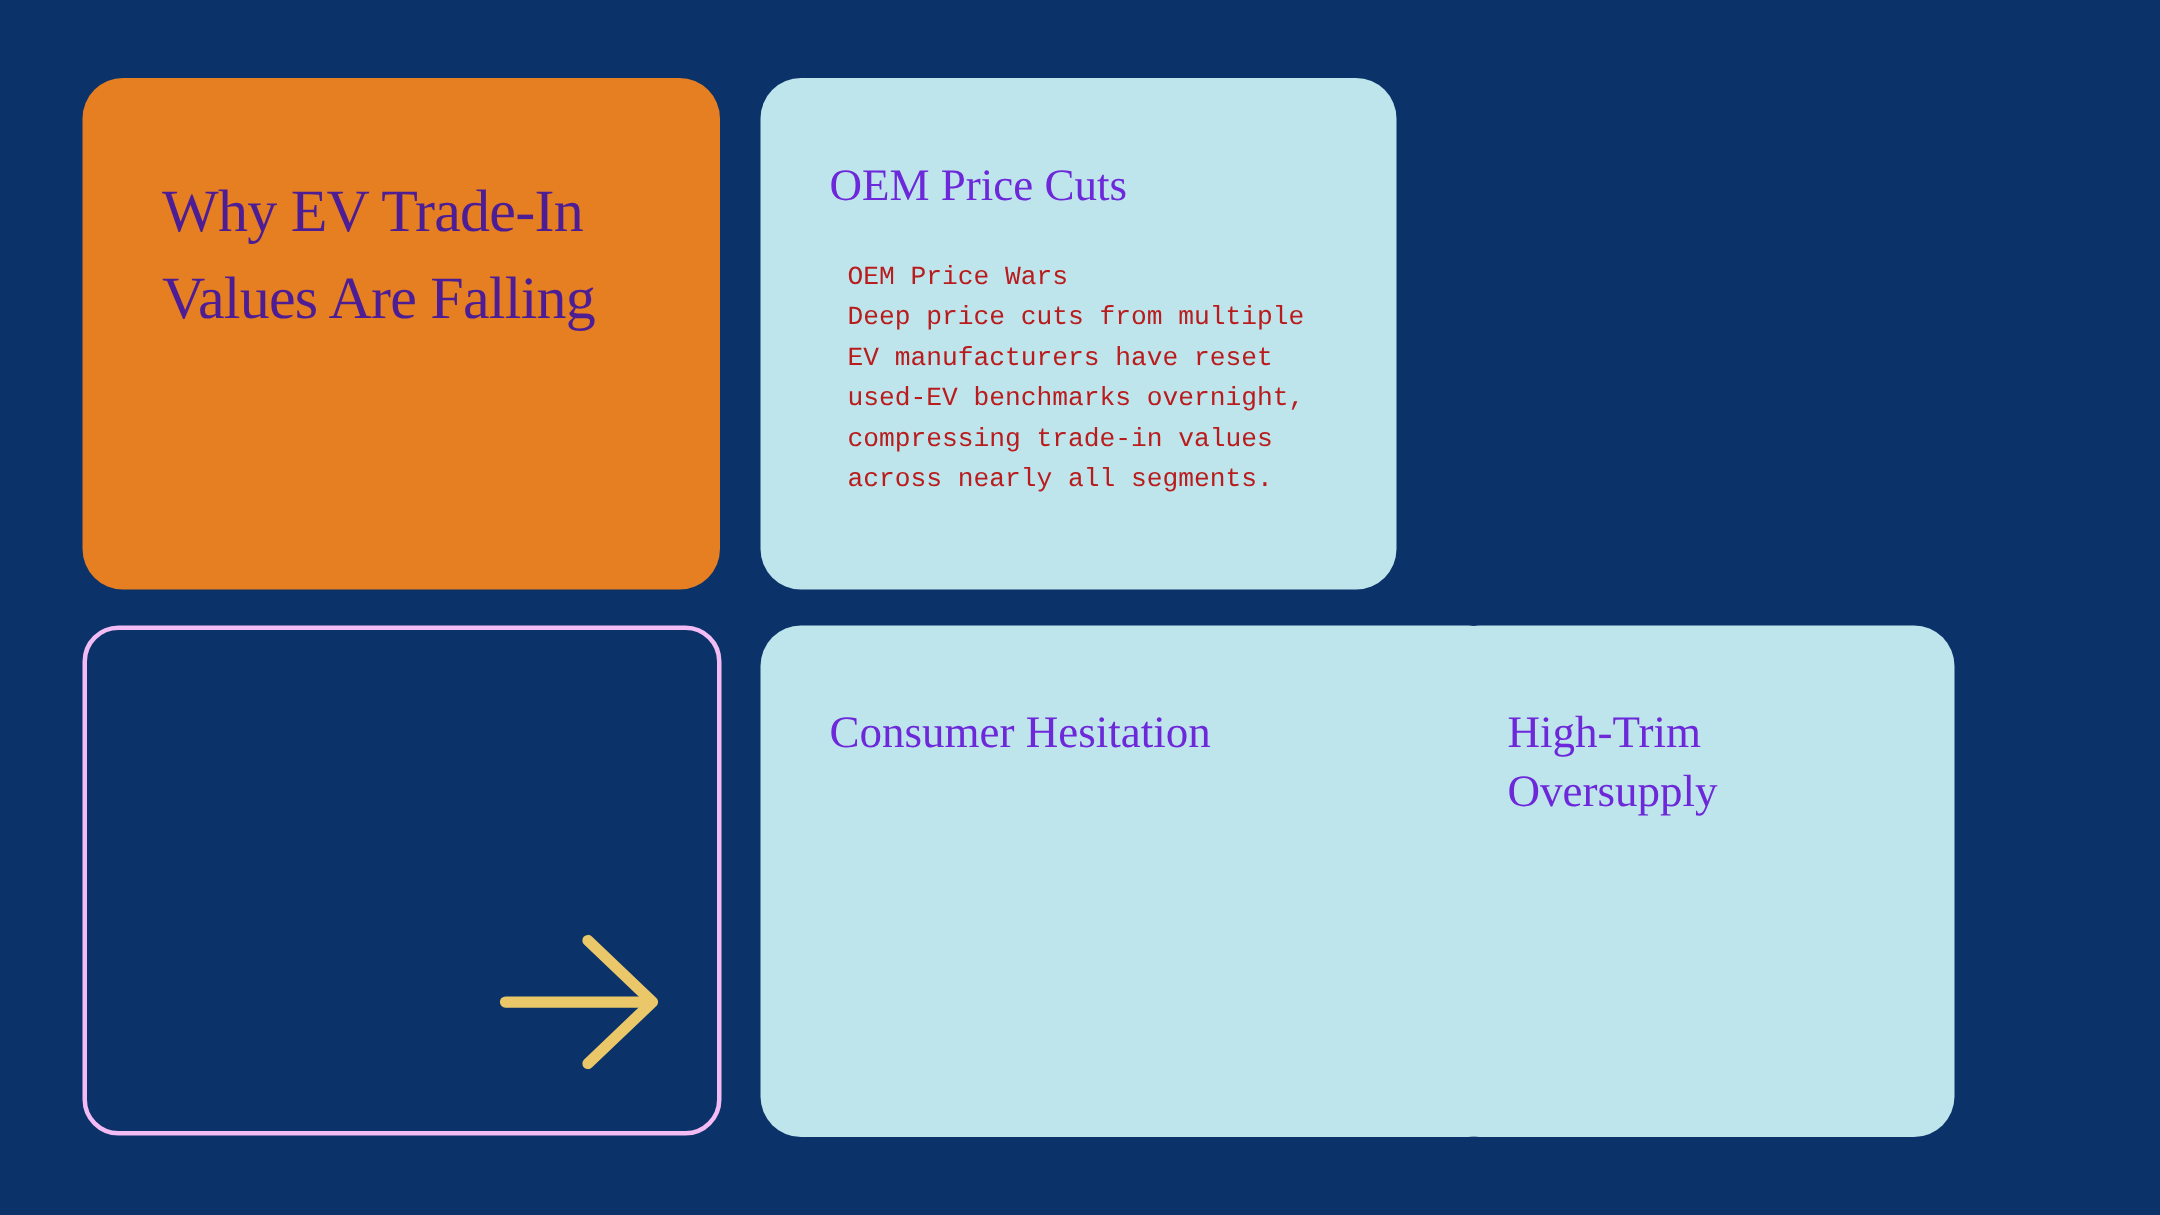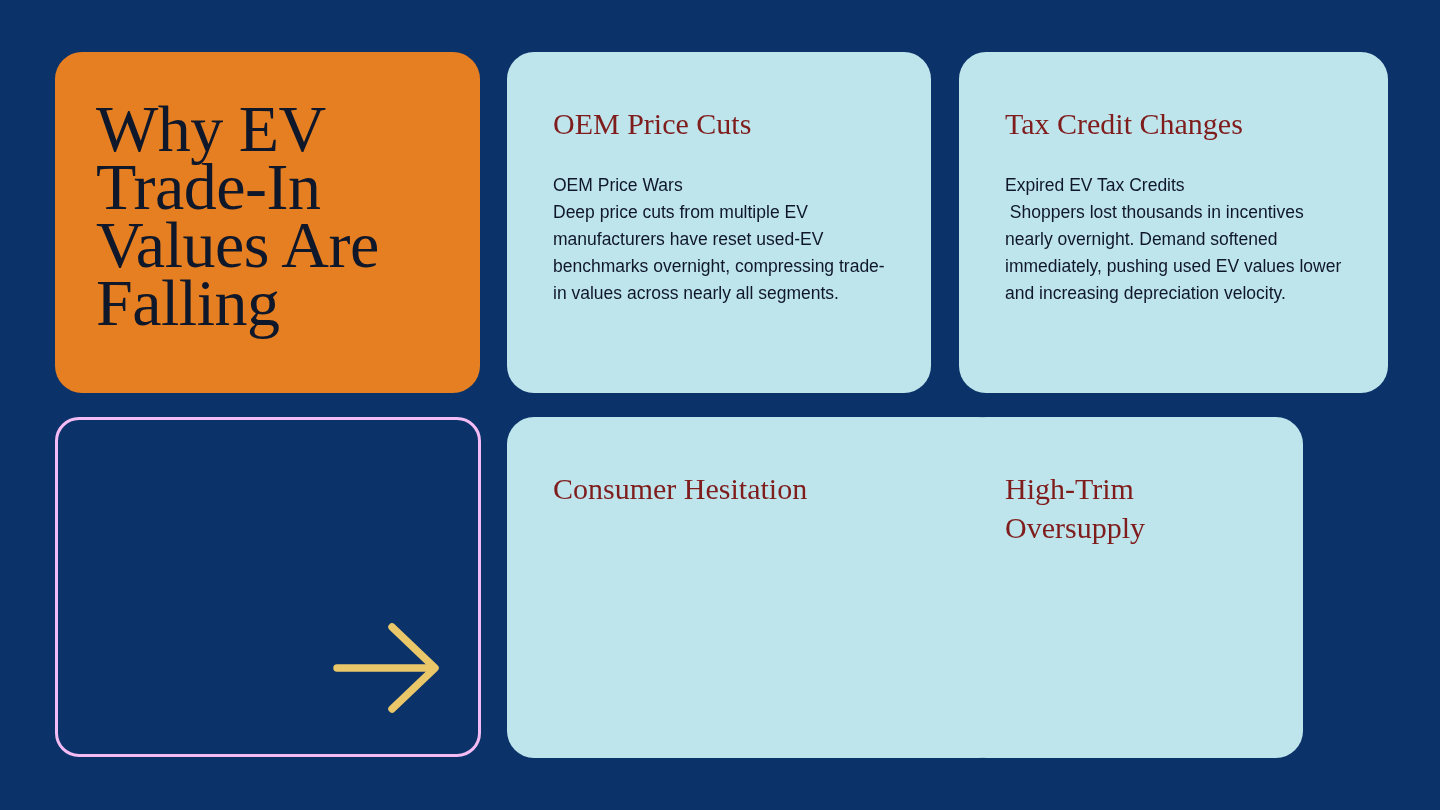--- a/index.html
+++ b/index.html
@@ -19,51 +19,52 @@
     position: absolute;
     box-sizing: border-box;
     border-radius: 27px;
   }
   .title-card {
     left: 55px; top: 52px; width: 425px; height: 341px;
     background: #E57F21;
     padding: 48px 38px 0 41px;
   }
   .title-card h1 {
-    margin: 0;
+    margin: 12px;
     font-family: "Liberation Serif", "DejaVu Serif", serif;
     font-weight: 500;
-    font-size: 66px;
+    font-size: 40px;
     line-height: 58px;
     letter-spacing: -0.5px;
-    color: #0f172a;
+    color: #4c1d95;
   }
   .info-card {
     background: #BEE4EC;
     padding: 52px 42px 0 46px;
   }
   .pos-top-mid    { left: 507px; top: 52px;  width: 424px; height: 341px; }
   .pos-top-right  { left: 959px; top: 52px;  width: 429px; height: 341px; }
   .pos-bot-mid    { left: 507px; top: 417px; width: 499px; height: 341px; }
   .pos-bot-right  { left: 959px; top: 417px; width: 344px; height: 341px; }
   .info-card h2 {
     margin: 0 0 29px 0;
     font-family: "Liberation Serif", "DejaVu Serif", serif;
     font-weight: 500;
     font-size: 30px;
     line-height: 39px;
     letter-spacing: 0;
-    color: #7f1d1d;
+    color: #6d28d9;
   }
   .info-card p {
-    margin: 0;
+    margin: 12px;
     font-size: 17.5px;
     line-height: 27px;
-    color: #0f172a;
+    color: #b91c1c;
     white-space: pre-line;
+    font-family: Liberation Mono, monospace;
   }
   .outline-card {
     left: 55px; top: 417px; width: 426px; height: 340px;
     background: transparent;
     border: 3px solid #F4BCF4;
     border-radius: 24px;
   }
   .arrow-wrap {
     position: absolute;
     left: 274px; top: 202px;
@@ -81,25 +82,20 @@
   <section class="card title-card">
     <h1>Why EV Trade-In Values Are Falling</h1>
   </section>
 
   <section class="card info-card pos-top-mid">
     <h2>OEM Price Cuts</h2>
     <p>OEM Price Wars
 Deep price cuts from multiple EV manufacturers have reset used-EV benchmarks overnight, compressing trade-in values across nearly all segments.</p>
   </section>
 
-  <section class="card info-card pos-top-right">
-    <h2>Tax Credit Changes</h2>
-    <p>Expired EV Tax Credits
-&nbsp;Shoppers lost thousands in incentives nearly overnight. Demand softened immediately, pushing used EV values lower and increasing depreciation velocity.</p>
-  </section>
 
   <section class="card outline-card">
     <span class="arrow-wrap">
       <svg viewBox="0 0 110 92" fill="none" xmlns="http://www.w3.org/2000/svg" aria-hidden="true">
         <path d="M5 46 H101" stroke="currentColor" stroke-width="7.5" stroke-linecap="round"></path>
         <path d="M60 5 L103 46 L60 87" stroke="currentColor" stroke-width="7.5" stroke-linecap="round" stroke-linejoin="round"></path>
       </svg>
     </span>
   </section>
 

